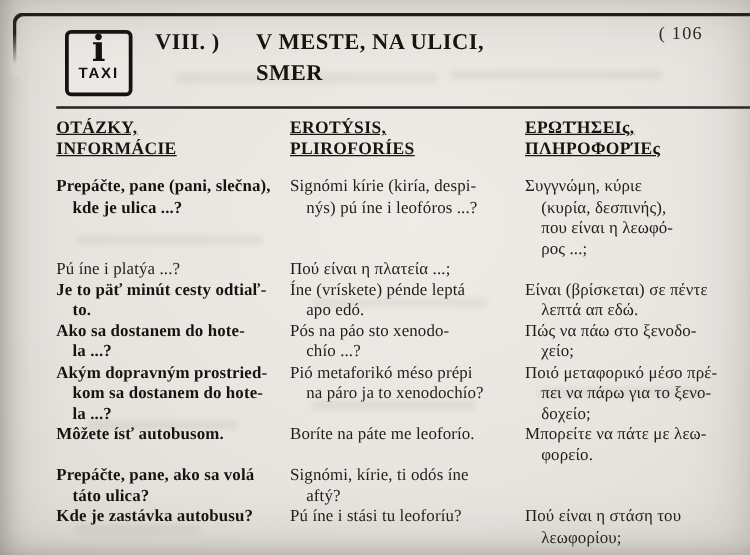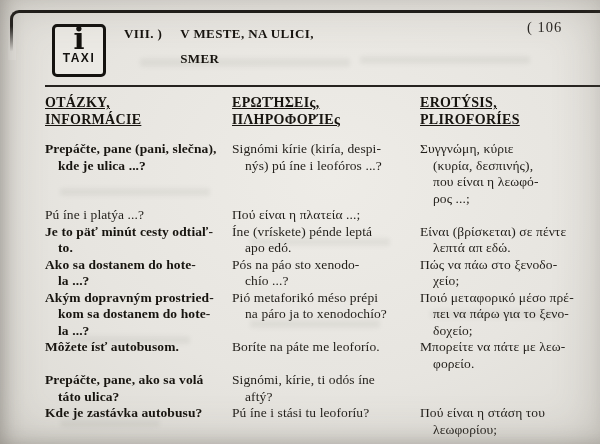--- a/index.html
+++ b/index.html
@@ -37,22 +37,22 @@
     font-family:"DejaVu Serif","Liberation Serif",serif;
     font-weight:bold;font-size:29px;line-height:26px;margin-top:-1px;color:#14120f;
   }
   .logo-taxi{
     font-family:"Liberation Sans","DejaVu Sans",sans-serif;
     font-weight:bold;font-size:12px;letter-spacing:1.5px;line-height:12px;
     margin-top:0;color:#14120f;
   }
   .title{
     position:absolute;left:124px;top:21px;z-index:4;
-    display:grid;grid-template-columns:auto auto;column-gap:18px;
-    font-weight:bold;font-size:13px;line-height:25px;letter-spacing:.4px;color:#17140f;
+    display:grid;grid-template-columns:auto auto;column-gap:29px;
+    font-weight:bold;font-size:18px;line-height:25px;letter-spacing:.4px;color:#17140f;
   }
   .title .chapter{grid-column:1;grid-row:1;white-space:nowrap;}
   .title .t1{grid-column:2;grid-row:1;white-space:nowrap;text-align:right;}
   .title .t2{grid-column:2;grid-row:2;}
   .pagenum{
     position:absolute;left:527px;top:19px;z-index:4;
     font-size:14.5px;letter-spacing:1px;color:#2a2723;white-space:nowrap;
   }
   .rule{
     position:absolute;left:45px;top:85px;right:0;height:2px;z-index:2;
@@ -110,24 +110,24 @@
   </div>
 
   <div class="pagenum">( 106</div>
 
   <div class="rule"></div>
 
   <div class="content">
     <div class="colheads" id="colheads">
         <div class="colhead">OTÁZKY,
 INFORMÁCIE</div>
+        <div class="colhead">EROTÝSIS,
+PLIROFORÍES</div>
         <div class="colhead">ΕΡΩΤΉΣΕΙς,
 ΠΛΗΡΟΦΟΡΊΕς</div>
-        <div class="colhead">EROTÝSIS,
-PLIROFORÍES</div>
       </div>
     <div id="rows">
         <div class="row">
           <div class="cell sk">Prepáčte, pane (pani, slečna),
 kde je ulica ...?</div>
           <div class="cell translit">Signómi kírie (kiría, despi-
 nýs) pú íne i leofóros ...?</div>
           <div class="cell el">Συγγνώμη, κύριε
 (κυρία, δεσπινής),
 που είναι η λεωφό-

